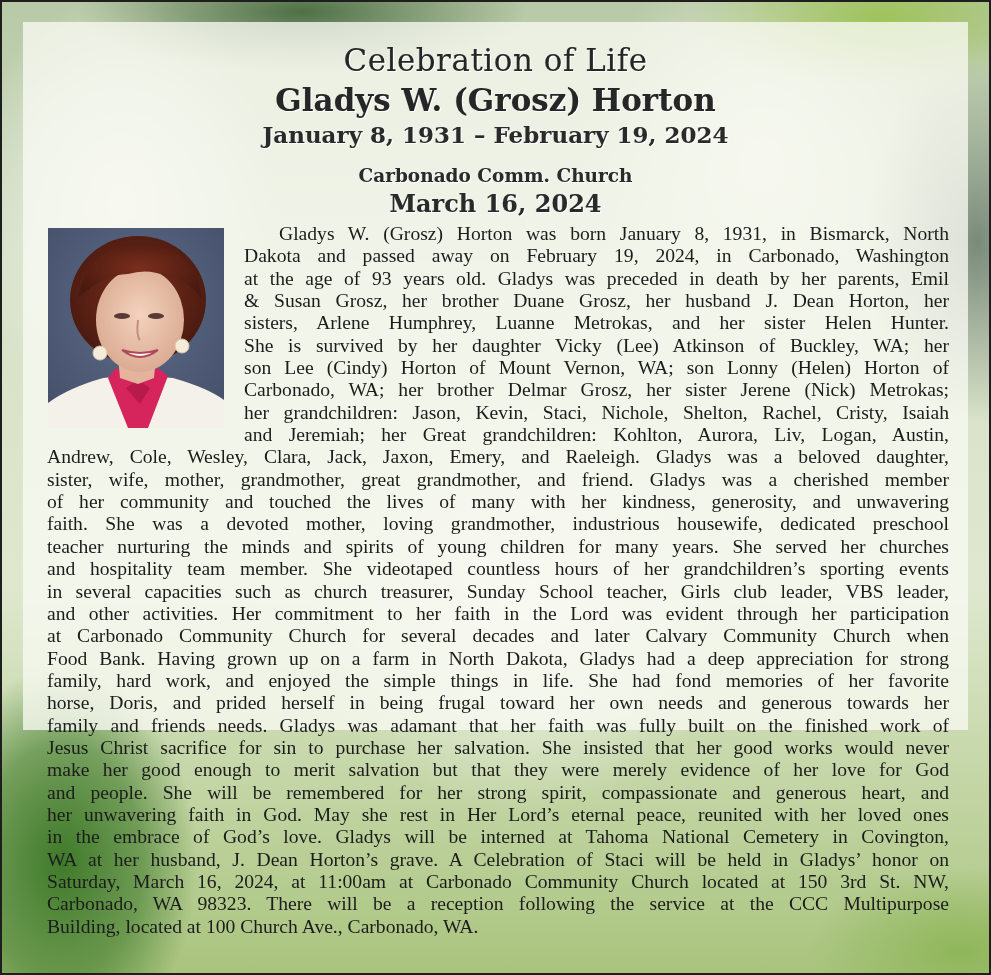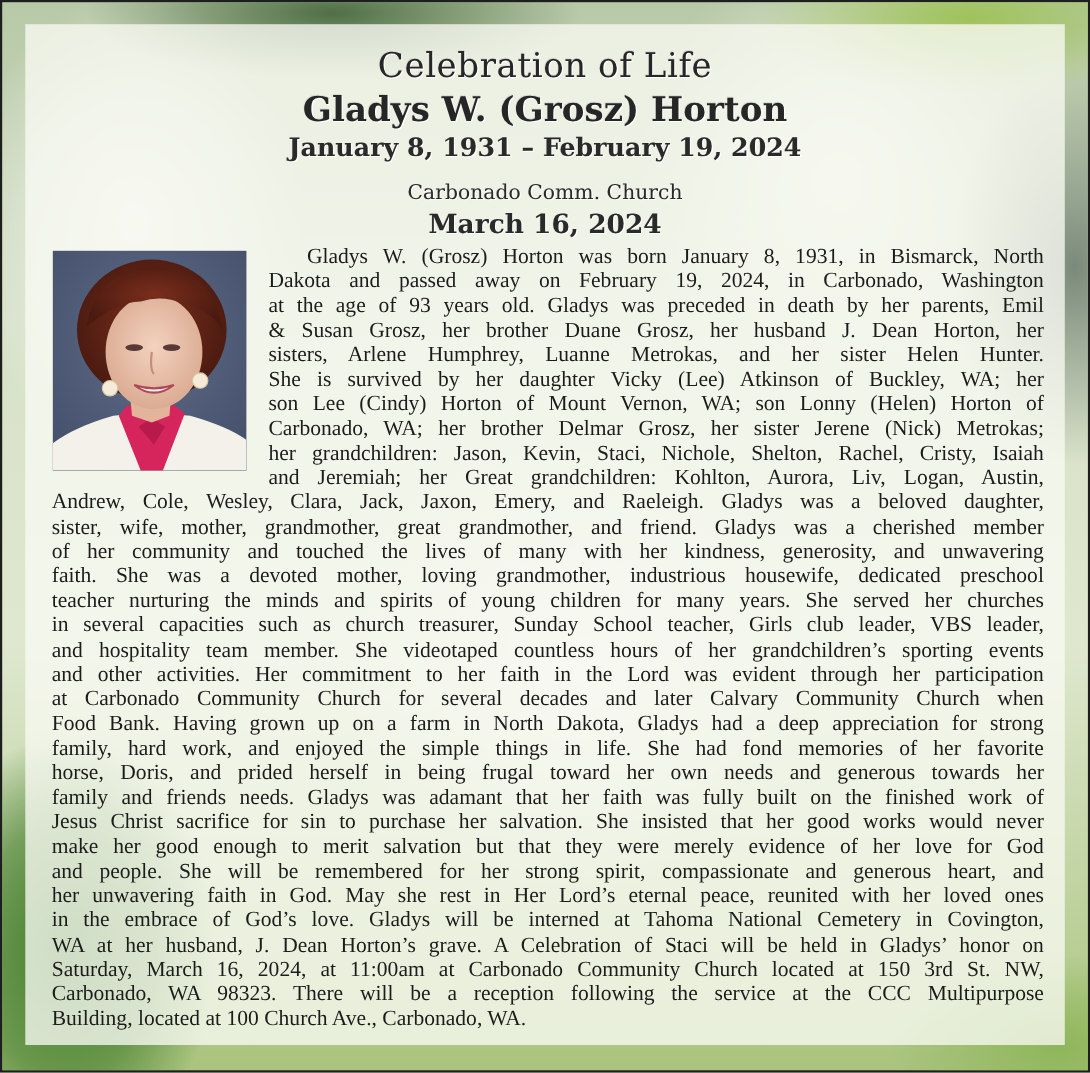--- a/index.html
+++ b/index.html
@@ -25,21 +25,21 @@
         radial-gradient(ellipse 300px 80px at 300px 10px, #4f6f45 0%, rgba(79,111,69,0) 75%),
         radial-gradient(ellipse 260px 90px at 880px 15px, #9fc35a 0%, rgba(159,195,90,0) 75%),
         radial-gradient(ellipse 220px 300px at 120px 200px, #f2f4ee 0%, rgba(242,244,238,0) 70%),
         radial-gradient(ellipse 260px 300px at 760px 160px, #eef2e4 0%, rgba(238,242,228,0) 70%),
         radial-gradient(ellipse 300px 300px at 520px 600px, #f5f6ef 0%, rgba(245,246,239,0) 70%),
         linear-gradient(180deg, #b7c9a6 0%, #d7e1c8 30%, #dfe8cf 60%, #a9c47e 100%);
     }
     .panel {
       position: absolute;
       left: 21px; top: 20px;
-      width: 945px; height: 928px;
+      width: 945px; height: 708px;
       background: rgba(248, 250, 242, 0.78);
     }
     .heading {
       position: absolute;
       left: 0; width: 100%;
       text-align: center;
       color: #2b2b2b;
       font-family: "DejaVu Serif", "Liberation Serif", serif;
       white-space: nowrap;
       text-shadow: 1px 1px 0 #ffffff, -0.5px -0.5px 0 #d8d8d0;
@@ -58,21 +58,21 @@
     }
     .h-dates {
       top: 99px;
       font-size: 23px;
       font-weight: bold;
       color: #2a2a2a;
     }
     .h-church {
       top: 143px;
       font-size: 18.5px;
-      font-weight: normal;
+      font-weight: bold;
       color: #2a2a2a;
     }
     .h-date {
       top: 167px;
       font-size: 24px;
       font-weight: bold;
       color: #2a2a2a;
     }
     .photo {
       position: absolute;
@@ -174,22 +174,22 @@
       <span class="line indent-photo" style="display: block;">She is survived by her daughter Vicky (Lee) Atkinson of Buckley, WA; her</span>
       <span class="line indent-photo" style="display: block;">son Lee (Cindy) Horton of Mount Vernon, WA; son Lonny (Helen) Horton of</span>
       <span class="line indent-photo" style="display: block;">Carbonado, WA; her brother Delmar Grosz, her sister Jerene (Nick) Metrokas;</span>
       <span class="line indent-photo" style="display: block;">her grandchildren: Jason, Kevin, Staci, Nichole, Shelton, Rachel, Cristy, Isaiah</span>
       <span class="line indent-photo" style="display: block;">and Jeremiah; her Great grandchildren: Kohlton, Aurora, Liv, Logan, Austin,</span>
       <span class="line" style="display: block;">Andrew, Cole, Wesley, Clara, Jack, Jaxon, Emery, and Raeleigh. Gladys was a beloved daughter,</span>
       <span class="line" style="display: block;">sister, wife, mother, grandmother, great grandmother, and friend. Gladys was a cherished member</span>
       <span class="line" style="display: block;">of her community and touched the lives of many with her kindness, generosity, and unwavering</span>
       <span class="line" style="display: block;">faith. She was a devoted mother, loving grandmother, industrious housewife, dedicated preschool</span>
       <span class="line" style="display: block;">teacher nurturing the minds and spirits of young children for many years. She served her churches</span>
+      <span class="line" style="display: block;">and hospitality team member. She videotaped countless hours of her grandchildren’s sporting events</span>
       <span class="line" style="display: block;">in several capacities such as church treasurer, Sunday School teacher, Girls club leader, VBS leader,</span>
-      <span class="line" style="display: block;">and hospitality team member. She videotaped countless hours of her grandchildren’s sporting events</span>
       <span class="line" style="display: block;">and other activities. Her commitment to her faith in the Lord was evident through her participation</span>
       <span class="line" style="display: block;">at Carbonado Community Church for several decades and later Calvary Community Church when</span>
       <span class="line" style="display: block;">Food Bank.  Having grown up on a farm in North Dakota, Gladys had a deep appreciation for strong</span>
       <span class="line" style="display: block;">family, hard work, and enjoyed the simple things in life. She had fond memories of her favorite</span>
       <span class="line" style="display: block;">horse, Doris, and prided herself in being frugal toward her own needs and generous towards her</span>
       <span class="line" style="display: block;">family and friends needs. Gladys was adamant that her faith was fully built on the finished work of</span>
       <span class="line" style="display: block;">Jesus Christ sacrifice for sin to purchase her salvation. She insisted that her good works would never</span>
       <span class="line" style="display: block;">make her good enough to merit salvation but that they were merely evidence of her love for God</span>
       <span class="line" style="display: block;">and people. She will be remembered for her strong spirit, compassionate and generous heart, and</span>
       <span class="line" style="display: block;">her unwavering faith in God. May she rest in Her Lord’s eternal peace, reunited with her loved ones</span>

